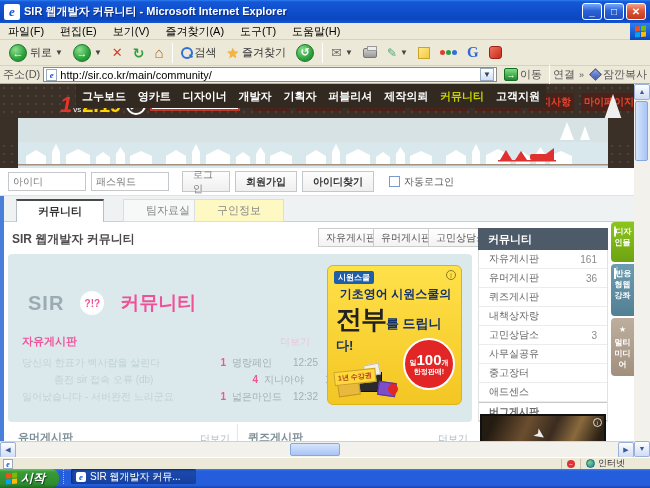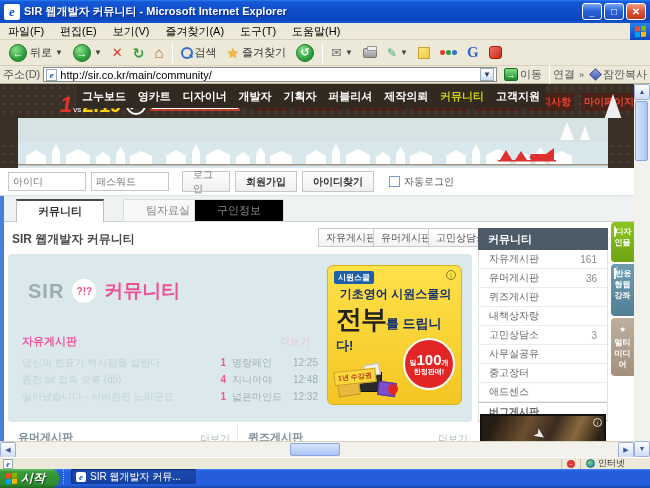--- a/index.html
+++ b/index.html
@@ -118,32 +118,32 @@
   .lbtn.strong { color:#333; font-weight:bold; }
   .cbx { width:11px; height:11px; border:1px solid #7a9ccd; background:#fff; margin:0 4px 0 10px; }
   .cbl { font-size:10px; color:#555; }
   .blue-edge { position:absolute; left:0; top:84px; width:4px; height:273px; background:#4a7edb; }
 
   
   .tabsband { position:absolute; left:4px; top:112px; width:630px; height:26px; background:#eef2f3; border-bottom:1px solid #c9cfd2; }
   .tab { position:absolute; top:3px; height:23px; display:flex; align-items:center; justify-content:center; font-size:11px; }
   .tab.active { left:12px; width:88px; background:#fff; border:1px solid #b9bfc2; border-top:2px solid #4a4a4a; border-bottom:none; font-weight:bold; color:#333; }
   .tab.i1 { left:100px; width:90px; background:#f7f9f9; border:1px solid #d9dfe1; color:#888;margin-left:19px; }
-  .tab.i2 { left:190px; width:90px; background:#000000; border:1px solid #d9dfe1; color:#888; }
+  .tab.i2 { left:190px; width:90px; background:#fef9c3; border:1px solid #d9dfe1; color:#888; }
 
   
   .titlerow { position:absolute; left:4px; top:138px; width:630px; height:30px; background:#fff; }
   .titlerow .pt { position:absolute; left:8px; top:9px; font-size:12px; font-weight:bold; color:#4a4a4a; }
   .qbtn { position:absolute; top:6px; height:19px; font-size:10px; color:#555; border:1px solid #ccc;
     background:linear-gradient(#fff,#f2f2f2); display:flex; align-items:center; padding:0 7px; }
   .qbtn.q0 { left:314px; } .qbtn.q1 { left:369px; } .qbtn.q2 { left:424px; }
 
   
   .panel { position:absolute; left:8px; top:170px; width:464px; height:168px; background:#dce9ec; border-radius:4px; }
-  .brand { position:absolute; left:20px; top:24px; display:flex; align-items:center; gap:8px;justify-content:flex-end; }
+  .brand { position:absolute; left:20px; top:36px; display:flex; align-items:center; gap:16px;justify-content:flex-end; }
   .brand .sir { color:#9aabb2; font:bold 20px "Liberation Sans",sans-serif; letter-spacing:1px; }
   .brand .bub { width:24px; height:24px; border-radius:50%; background:#fff; color:#ef5097; font-weight:bold; font-size:10px;
     display:flex; align-items:center; justify-content:center; }
   .brand .nm { color:#ef5097; font:bold 19px "Liberation Sans",sans-serif; }
   .board-title { position:absolute; left:14px; top:80px; font-size:11px; font-weight:bold; color:#f0549b; }
   .board-more { position:absolute; left:272px; top:81px; font-size:10px; color:#f2a9c8; opacity:.55; }
   .postrow { position:absolute; left:14px; width:296px; height:17px; display:flex; align-items:center; font-size:10px; }
   .postrow .pt1 { flex:1; color:#bfd2d8; white-space:nowrap; overflow:hidden; }
   .postrow .cnt { width:14px; text-align:right; color:#f0549b; font-weight:bold; }
   .postrow .auth { width:56px; padding-left:6px; color:#9fb0b6; }
@@ -457,21 +457,21 @@
       </div>
       <span class="board-title">자유게시판</span>
       <span class="board-more">더보기</span>
 
       <div class="postrow" style="top:100px;">
         <span class="pt1">당신의 한표가 백사람을 살린다</span>
         <span class="cnt">1</span>
         <span class="auth">명랑페인</span>
         <span class="tm">12:25</span>
       </div>
-      <div class="postrow" style="top:117px;">
+      <div class="postrow" style="top:117px;margin-left:32px;">
         <span class="pt1">좀전 sir 접속 오류 (db)</span>
         <span class="cnt">4</span>
         <span class="auth">지니아야</span>
         <span class="tm">12:48</span>
       </div>
       <div class="postrow" style="top:134px;">
         <span class="pt1">일어났습니다 - 서버완전 느리군요</span>
         <span class="cnt">1</span>
         <span class="auth">넓은마인드</span>
         <span class="tm">12:32</span>

